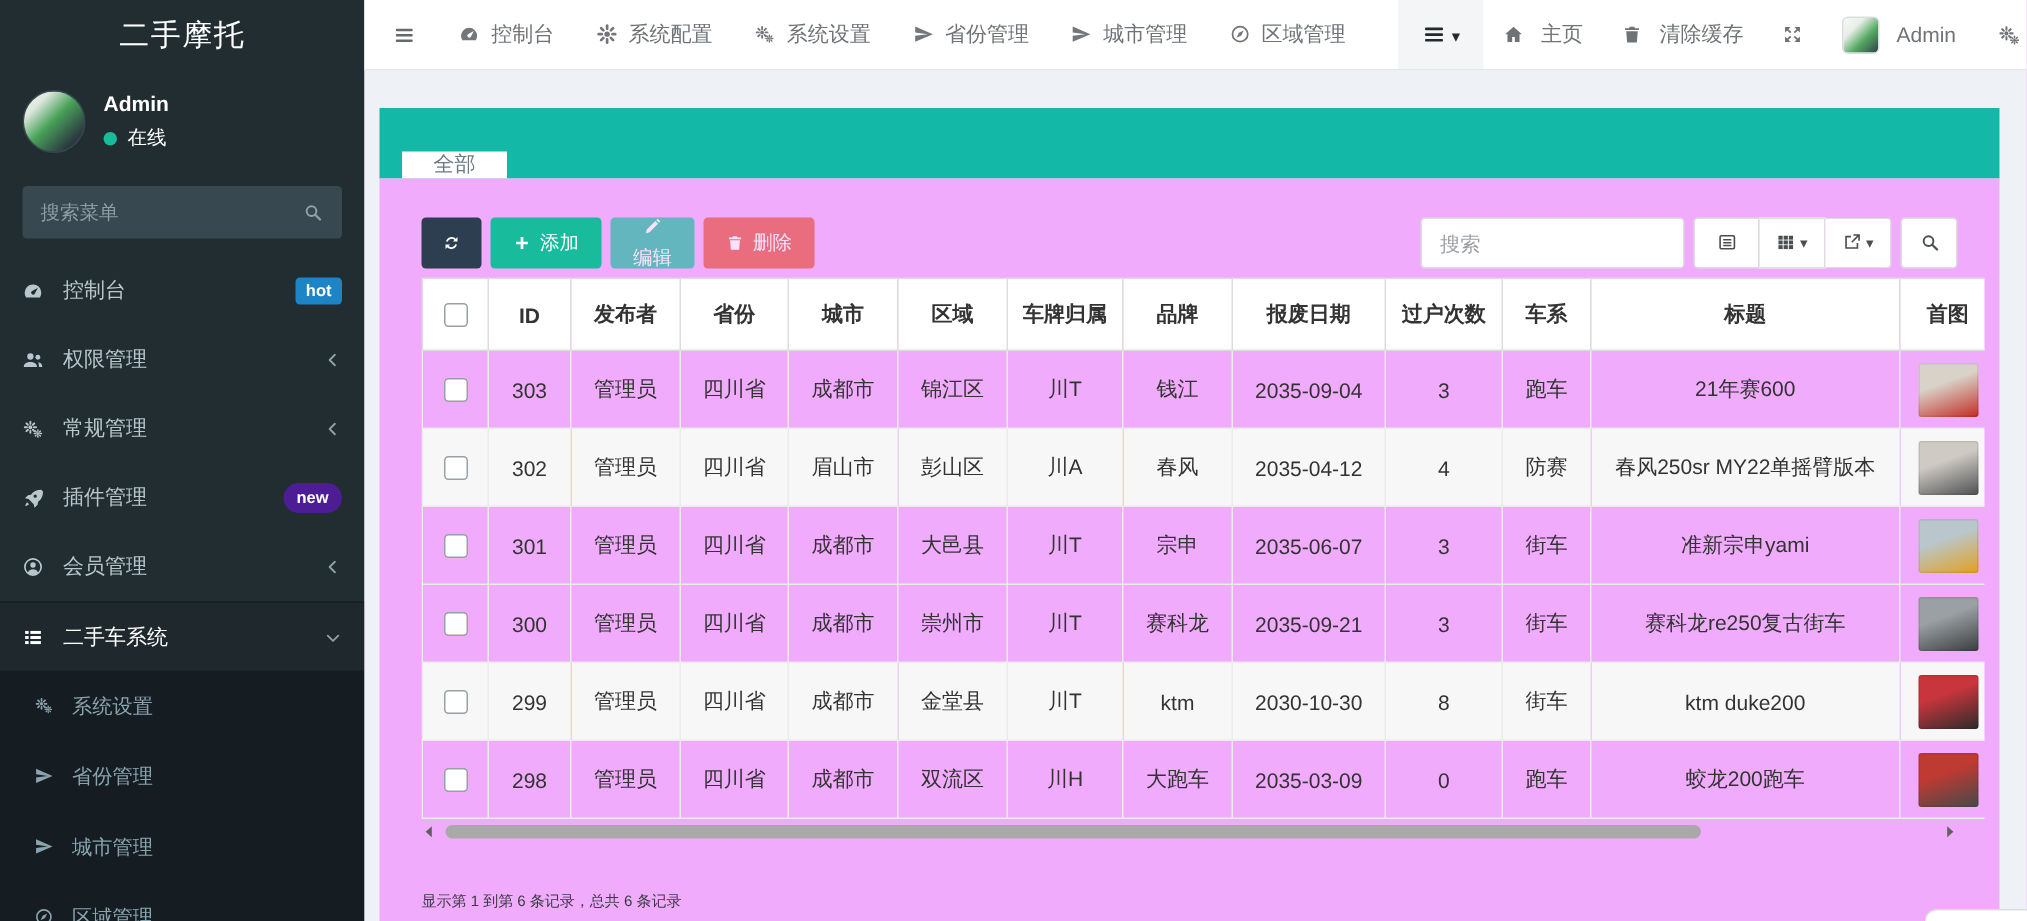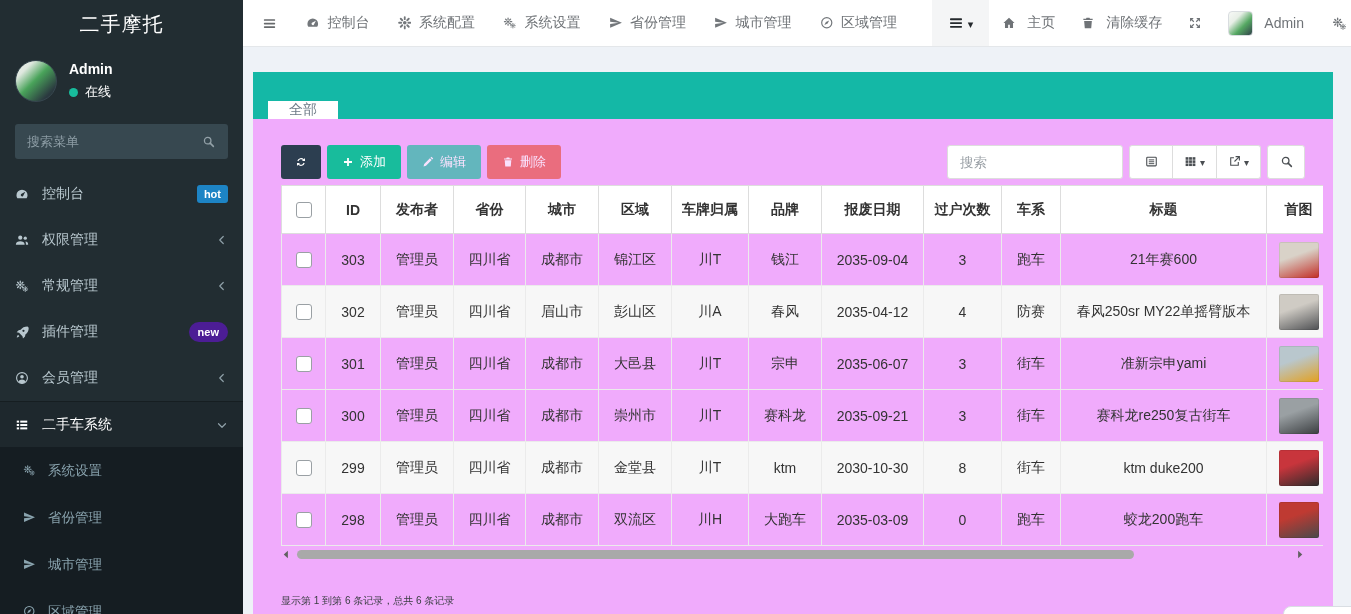--- a/index.html
+++ b/index.html
@@ -57,21 +57,21 @@
   .tabstrip { margin-top:25px; height:47px; background:#14b8a6; display:flex; align-items:flex-end; padding-left:15px; }
   .tab { display:flex; align-items:center; padding:0 21px; font-size:14px; color:#6c7a86; cursor:pointer; }
   .tab.active { background:#fff; }
   .panel { background:#f0abfc; padding:26px 28px 0; height:495px; position:relative; overflow:hidden; }
   .toolbar { display:flex; align-items:center; }
   .btn { height:34px; border:none; border-radius:3px; color:#fff; font-size:13px; font-family:inherit;
     display:inline-flex; align-items:center; gap:6px; cursor:pointer; margin-right:6px; padding:0 15px; }
   .btn .b-icon { font-size:12px; display:flex; }
   .btn-refresh { background:#2c3e50; padding:0 14px; }
   .btn-add { background:#18bc9c; }
-  .btn-edit { background:#18bc9c; opacity:.65; cursor:not-allowed; }
+  .btn-edit { background:#18bc9c; opacity:.65; cursor:not-allowed;flex-direction:column; }
   .btn-del { background:#e74c3c; opacity:.65; cursor:not-allowed; margin-right:11px; }
   .toolbar-right { margin-left:auto; display:flex; align-items:center; }
   .tb-search { width:176px; height:34px; border:1px solid #ddd; border-radius:3px; padding:0 12px; font-size:13.5px; color:#333; outline:none; font-family:inherit; }
   .tb-search::placeholder { color:#9aa0a6; }
   .btn-group { display:flex; margin-left:6px; }
   .gbtn { height:34px; width:44px; background:#fff; border:1px solid #ddd; color:#4a4e52;
     display:inline-flex; align-items:center; justify-content:center; gap:3px; font-size:13px; cursor:pointer; }
   .gbtn + .gbtn { border-left:none; }
   .btn-group .gbtn:first-child { border-radius:3px 0 0 3px; }
   .btn-group .gbtn:last-child { border-radius:0 3px 3px 0; }

